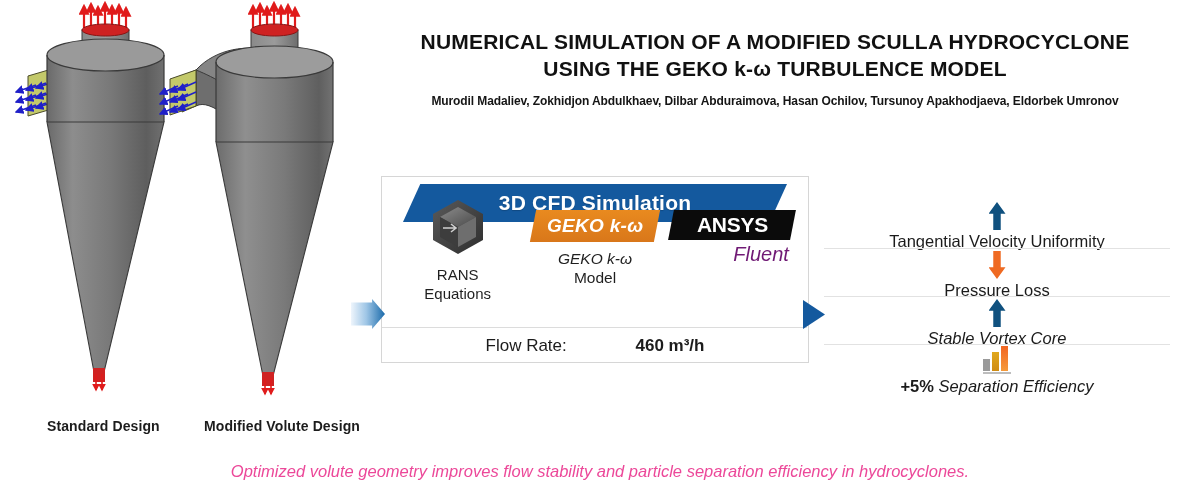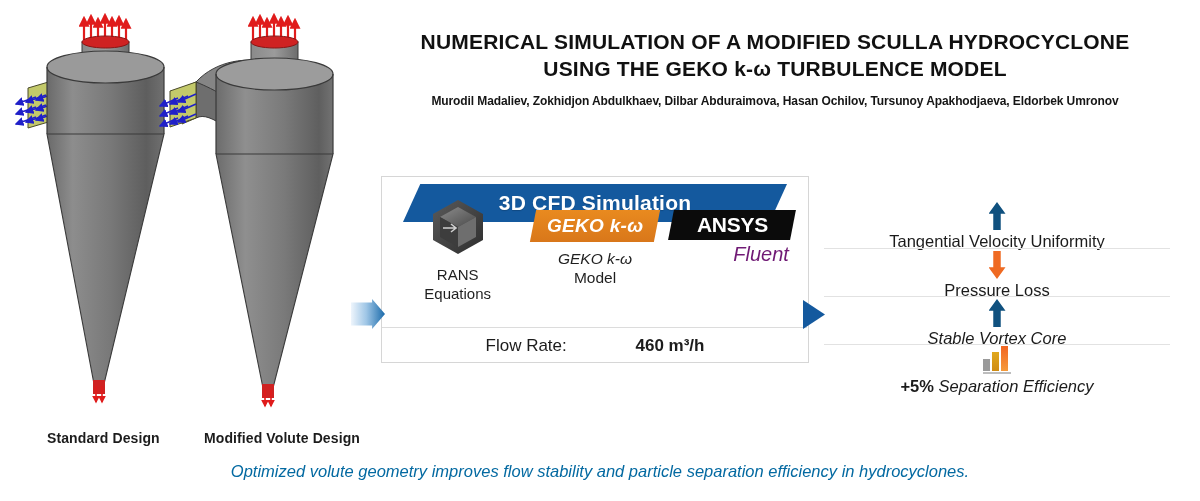--- a/index.html
+++ b/index.html
@@ -5,21 +5,21 @@
   * { box-sizing: border-box; margin: 0; padding: 0; }
   html, body {
     width: 1200px; height: 501px;
     background: #ffffff;
     font-family: "Liberation Sans", sans-serif;
     overflow: hidden;
   }
   #root { position: relative; width: 1200px; height: 501px; background: #fff; }
 
   
-  .cyclone-area { position: absolute; left: 0; top: 12px; width: 395px; height: 450px; }
+  .cyclone-area { position: absolute; left: 0; top: 0; width: 395px; height: 450px; }
   .cyclone-label {
     position: absolute; font-size: 14px; font-weight: 600; color: #1c1c1c;
     white-space: nowrap; letter-spacing: .1px;
   }
   .lbl-standard { left: 47px;  top: 418px; }
   .lbl-modified { left: 204px; top: 418px; }
 
   
   .title-block { position: absolute; left: 360px; top: 28px; width: 830px; text-align: center; }
   .title-line {
@@ -116,21 +116,21 @@
   .barchart { width: 28px; height: 26px; position: relative; }
   .barchart i { position: absolute; bottom: 3px; display: block; }
   .bar1 { left: 0px;  width: 7px; height: 12px; background: #9a9a9a; }
   .bar2 { left: 9px;  width: 7px; height: 19px; background: linear-gradient(180deg,#e0a81e,#cf8c14); }
   .bar3 { left: 18px; width: 7px; height: 25px; background: linear-gradient(180deg,#f26522,#f59b3c); }
   .barchart .base { position: absolute; bottom: 0; left: 0; width: 28px; height: 2px; background: #bdbdbd; }
 
   
   .caption {
     position: absolute; left: 0; top: 462px; width: 1200px; text-align: center;
-    font-size: 16.5px; font-style: italic; color: #0369a1;
+    font-size: 16.5px; font-style: italic; color: #ec4899;
   }
 </style>
 </head>
 <body>
 
 <div id="root">
 
   <div class="cyclone-area">
     <svg width="395" height="450" viewBox="0 0 395 450">
       <defs>

